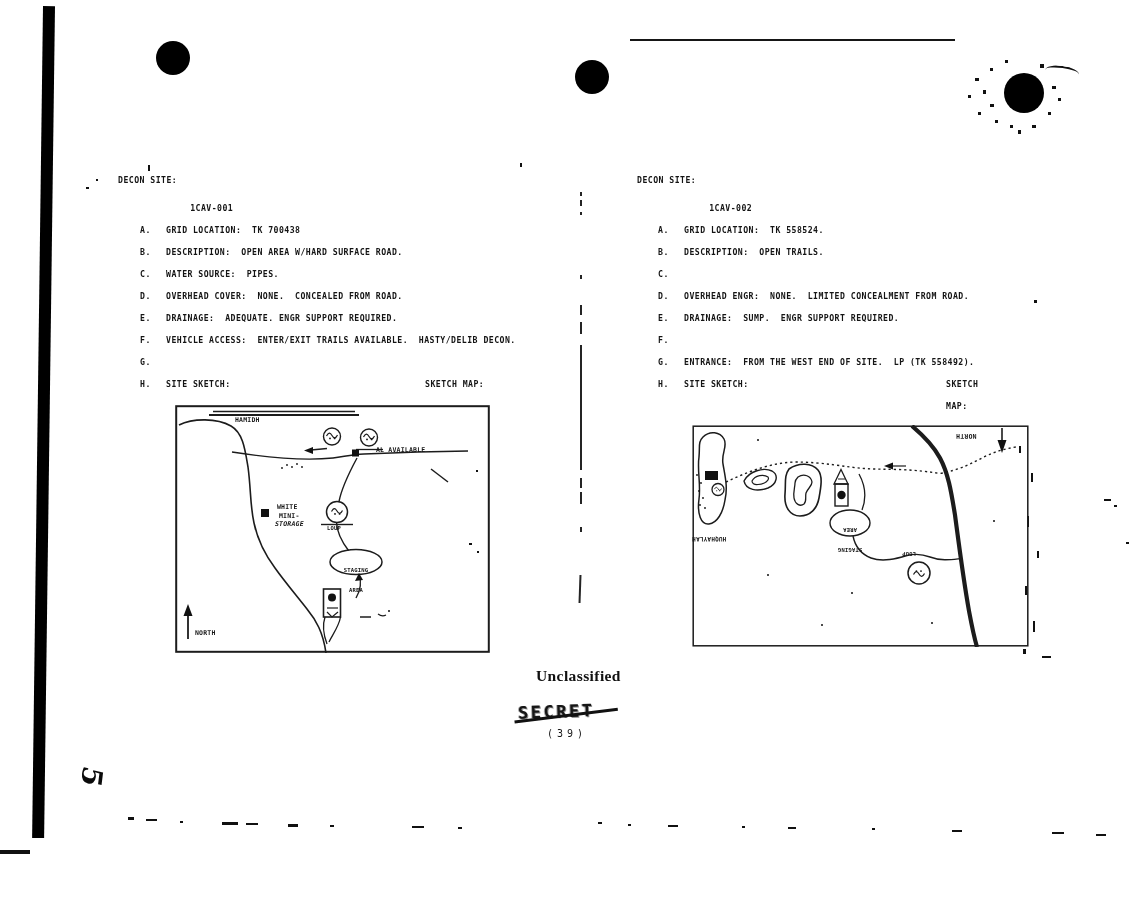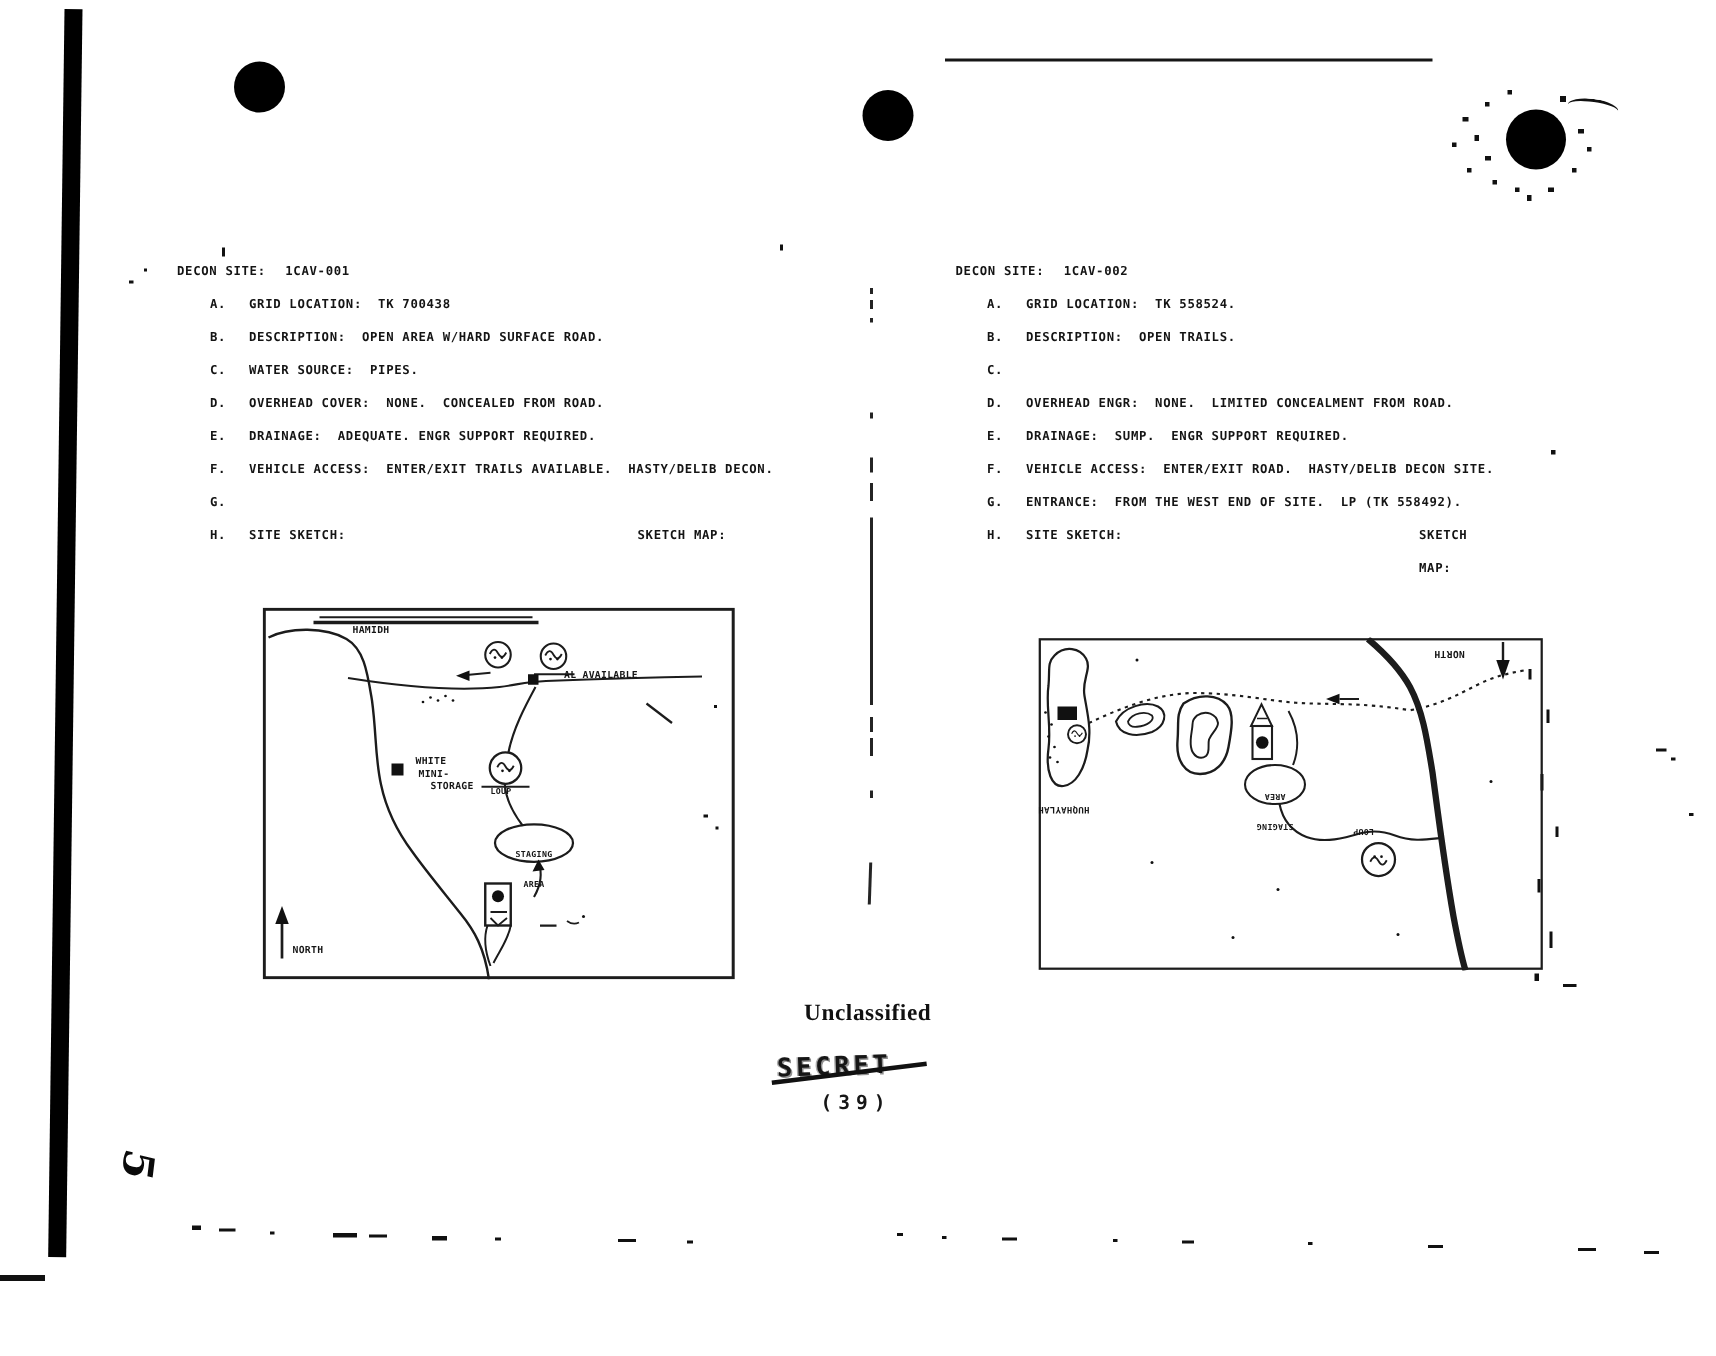--- a/index.html
+++ b/index.html
@@ -9,21 +9,21 @@
   .scanbar{position:absolute;left:43px;top:6px;width:12px;height:832px;background:#000;
            transform:rotate(0.75deg);transform-origin:top left;}
   .hole{position:absolute;background:#000;border-radius:50%;}
   .speck,.dash{position:absolute;background:#111;}
   .arcmark{position:absolute;width:34px;height:10px;border-top:2.5px solid #111;border-radius:50%;transform:rotate(8deg);}
   .topline{position:absolute;left:630px;top:39px;width:325px;height:2px;background:#161616;}
   .fold{position:absolute;background:#242424;width:2px;}
   
   .site{position:absolute;font-weight:700;font-size:8.2px;letter-spacing:0.45px;line-height:22px;}
   .site .hdr{display:flex;}
-  .site .hdr .hv{margin-left:13px;}
+  .site .hdr .hv{margin-left:13px;margin-top:28px;}
   .row{display:flex;}
   .row .lt{width:26px;flex:none;}
   .row .tx{white-space:pre;}
   .rowH{position:relative;}
   .rowH .sk{position:absolute;top:0;}
   
   .mapwrap{position:absolute;}
   .mapwrap svg{position:absolute;left:0;top:0;}
   .mk{stroke:#1c1c1c;fill:none;}
   .mf{fill:#111;stroke:none;}
@@ -31,21 +31,21 @@
           font-size:6.5px;letter-spacing:0.2px;color:#161616;line-height:8px;white-space:pre;}
   .sm{font-size:5.5px;line-height:6.5px;text-align:center;}
   .r180{transform:rotate(180deg);}
   
   .unclass{position:absolute;left:536px;top:667px;font-family:"Liberation Serif","DejaVu Serif",serif;
            font-weight:700;font-size:15.5px;letter-spacing:0.4px;color:#111;}
   .secret{position:absolute;left:518px;top:701px;width:100px;transform:rotate(-2deg);}
   .secret .st{font-family:"DejaVu Sans Mono",monospace;font-weight:700;font-size:17px;letter-spacing:2.5px;
               color:#161616;text-shadow:1px 1px 0 #30303088,-1px 0 0 #30303066;}
   .secret .strike{position:absolute;left:-4px;top:13px;width:104px;height:2.6px;background:#111;transform:rotate(-5deg);}
-  .pagenum{position:absolute;left:547px;top:728px;font-weight:700;font-size:13px;letter-spacing:4px;color:#161616;}
+  .pagenum{position:absolute;left:547px;top:728px;font-weight:400;font-size:10px;letter-spacing:4px;color:#161616;}
   .hand5{position:absolute;left:82px;top:760px;font-family:"DejaVu Serif",serif;font-size:28px;font-weight:700;
          color:#0a0a0a;transform:rotate(97deg) skewX(-6deg);}
 </style>
 </head>
 <body>
 
 <div class="page">
 
   <div class="scanbar"></div>
   <div class="dash" style="left:0;top:850px;width:30px;height:4px;"></div>
@@ -181,21 +181,20 @@
     <div class="row" style="padding-left:21px;">
         <span class="lt">D.</span>
         <span class="tx">OVERHEAD ENGR:  NONE.  LIMITED CONCEALMENT FROM ROAD.</span>
       </div>
     <div class="row" style="padding-left:21px;">
         <span class="lt">E.</span>
         <span class="tx">DRAINAGE:  SUMP.  ENGR SUPPORT REQUIRED.</span>
       </div>
     <div class="row" style="padding-left:21px;">
         <span class="lt">F.</span>
-        <span class="tx">VEHICLE ACCESS:  ENTER/EXIT ROAD.  HASTY/DELIB DECON SITE.</span>
       </div>
     <div class="row" style="padding-left:21px;">
         <span class="lt">G.</span>
         <span class="tx">ENTRANCE:  FROM THE WEST END OF SITE.  LP (TK 558492).</span>
       </div>
     <div class="row rowH" style="padding-left:21px;">
         <span class="lt">H.</span>
         <span class="tx">SITE SKETCH:</span>
         <span class="sk" style="left:309px;">SKETCH MAP:</span>
       </div>
@@ -261,21 +260,21 @@
       <circle class="mf" cx="214" cy="206" r="1"></circle>
       <g>
         <path class="mk" d="M13,234 V206" stroke-width="1.8"></path>
         <polygon class="mf" points="13,199 8.5,211 17.5,211"></polygon>
       </g>
     </svg>
     <div class="mlabel" style="left:60px;top:11px;">HAMIDH</div>
     <div class="mlabel" style="left:201px;top:41px;">AL AVAILABLE</div>
     <div class="mlabel" style="left:102px;top:98px;">WHITE</div>
     <div class="mlabel" style="left:104px;top:107px;">MINI-</div>
-    <div class="mlabel" style="left:112px;top:115px;">STORAGE</div>
+    <div class="mlabel" style="left:100px;top:115px;font-style:italic;">STORAGE</div>
     <div class="mlabel sm" style="left:152px;top:120px;">LOUP</div>
     <div class="mlabel sm" style="left:155px;top:149px;width:52px;">
       <div>STAGING</div>
       <div>AREA</div>
     </div>
     <div class="mlabel" style="left:20px;top:224px;">NORTH</div>
   </div>
 
   <div class="mapwrap" style="left:692px;top:425px;width:337px;height:222px;">
     <svg width="337" height="222" viewBox="0 0 337 222">

